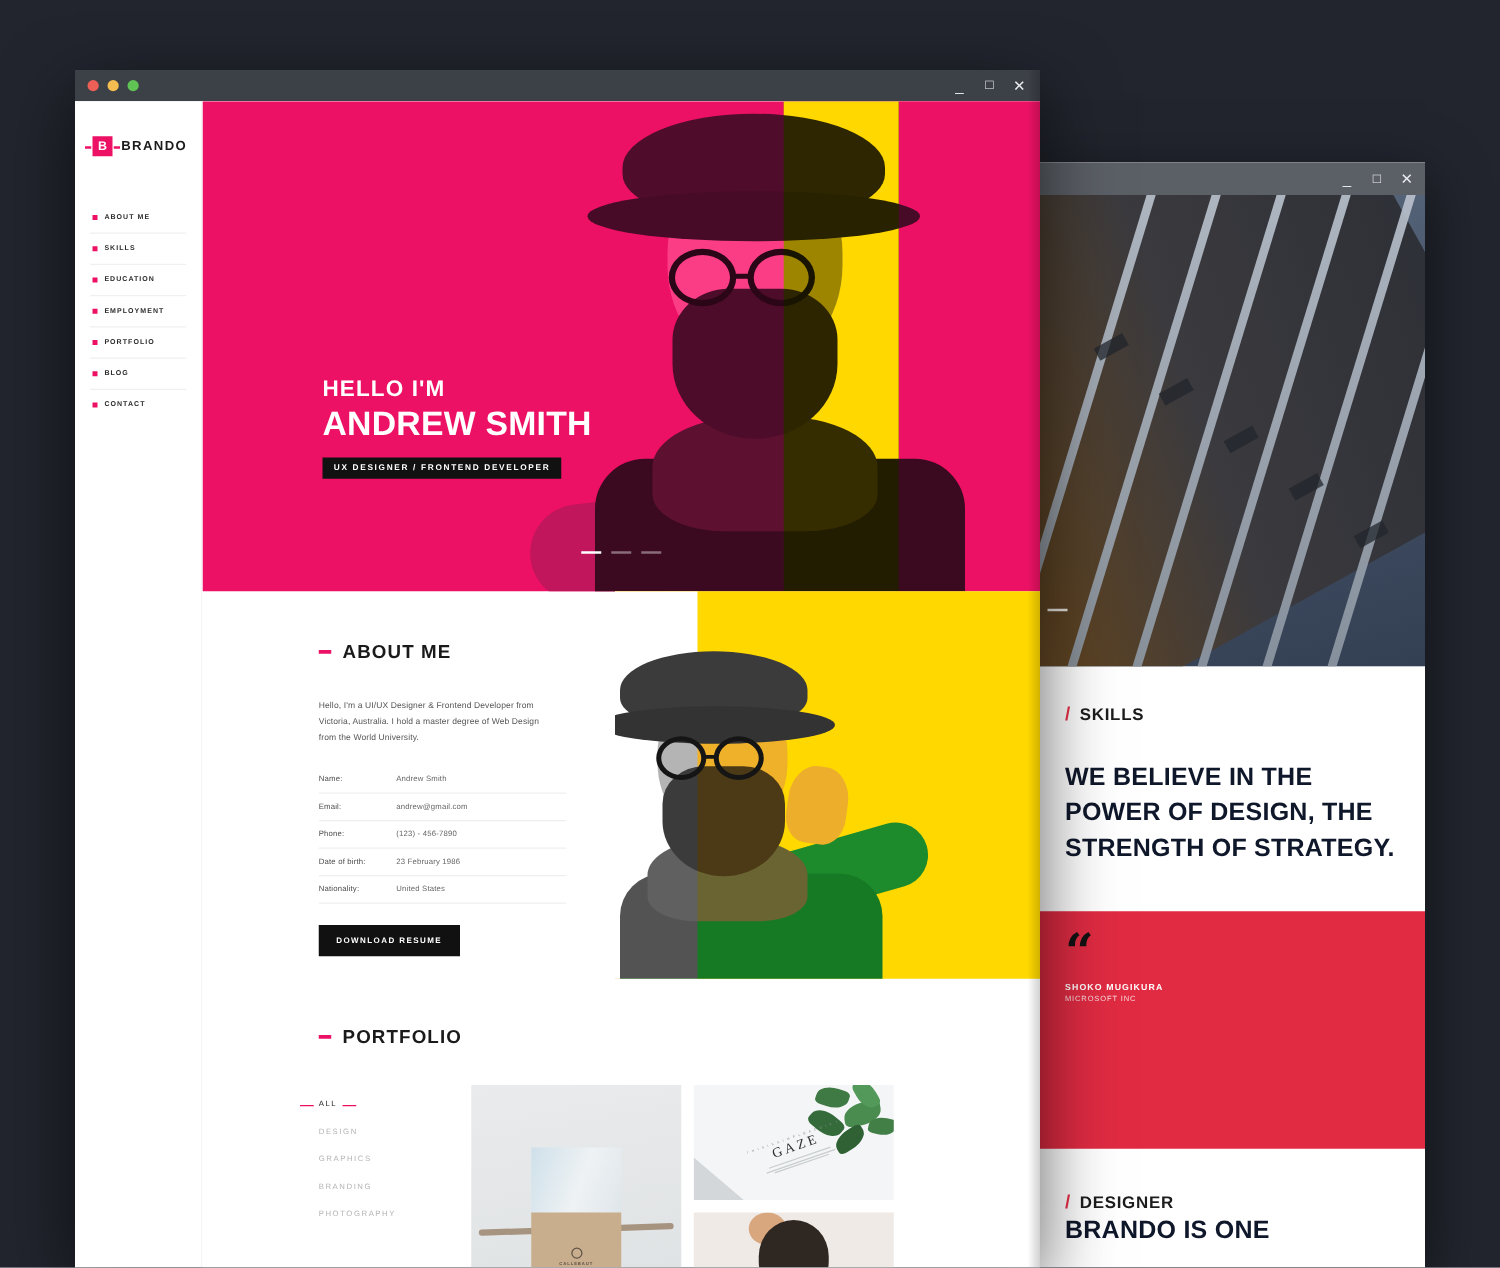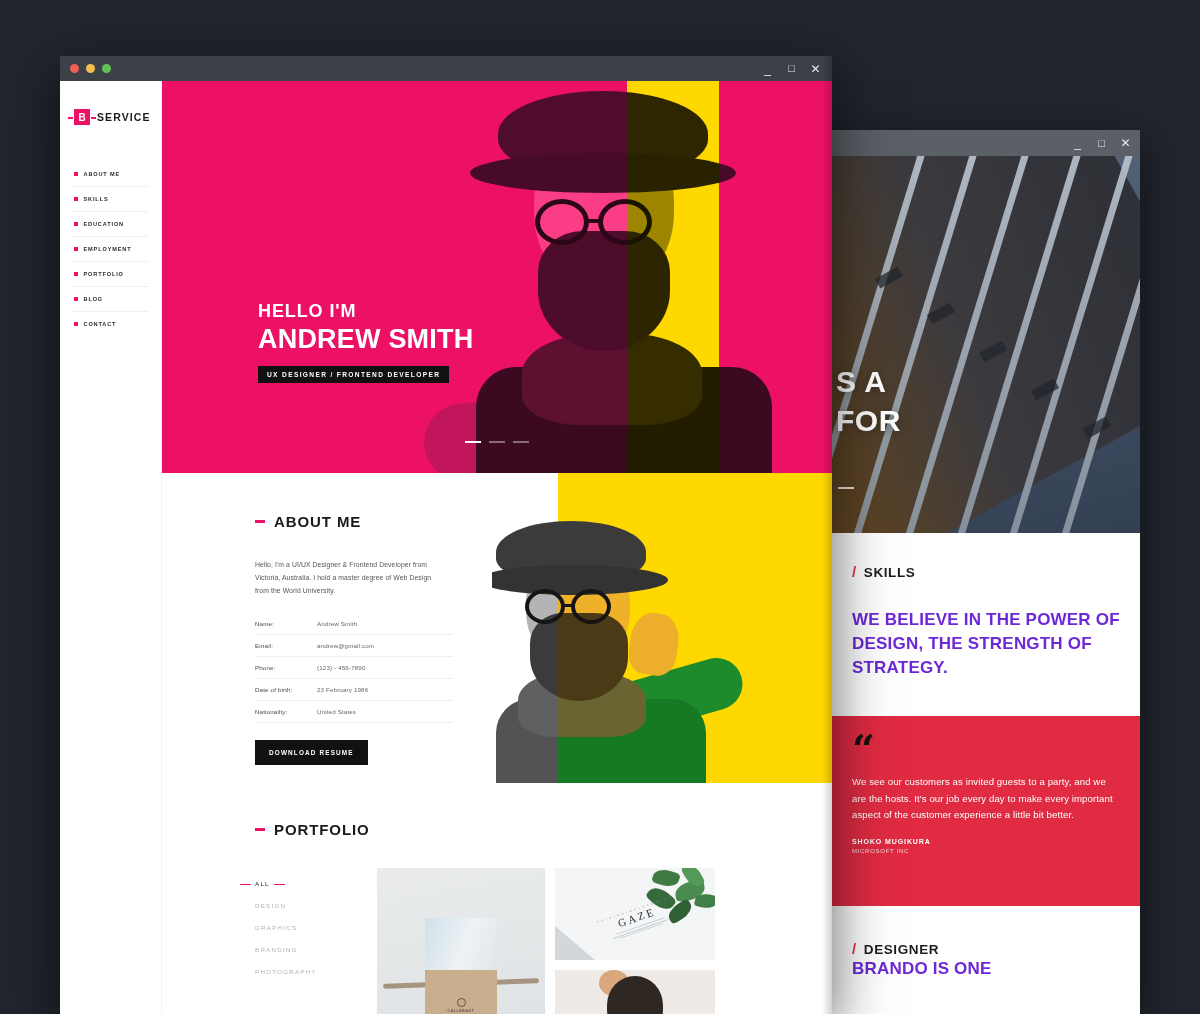--- a/index.html
+++ b/index.html
@@ -64,22 +64,22 @@
     width: 16px; height: 2px; background: rgba(255,255,255,.85);
   }
 
   #win2 .body2 { padding: 0; background: #fff; }
   .sect-label {
     font-size: 13.5px; font-weight: 700; letter-spacing: .6px; color: #1d1d1d;
     display: flex; align-items: baseline; gap: 7px;
   }
   .sect-label .slash { color: #e8334a; font-weight: 700; font-size: 15px; }
   .big-stat {
-    font-size: 17px; font-weight: 700; line-height: 1.42;
-    color: #6d28d9; letter-spacing: .2px;
+    font-size: 20px; font-weight: 700; line-height: 1.42;
+    color: #0f172a; letter-spacing: .2px;
   }
 
   
   #quote {
     background: #e02b42; color: #fff;
     padding: 22px 20px 20px 20px;
     height: 190px;
   }
   #quote .qmark {
     font-family: "DejaVu Serif", serif;
@@ -301,39 +301,34 @@
     <div class="arch-mull" style="left:74px;"></div>
     <div class="arch-mull" style="left:126px;"></div>
     <div class="arch-mull" style="left:178px;"></div>
     <div class="arch-mull" style="left:230px;"></div>
     <div class="arch-mull" style="left:282px;"></div>
     <div class="arch-win" style="left:44px;top:116px;"></div>
     <div class="arch-win" style="left:96px;top:152px;"></div>
     <div class="arch-win" style="left:148px;top:190px;"></div>
     <div class="arch-win" style="left:200px;top:228px;"></div>
     <div class="arch-win" style="left:252px;top:266px;"></div>
-    <div class="hero2-text">
-      <div>S A</div>
-      <div>FOR</div>
-    </div>
     <div class="hero2-dash"></div>
   </div>
 
   <div class="body2">
     <div style="padding:30px 20px 0 20px;">
       <div class="sect-label">
         <span class="slash">/</span>
         <span>SKILLS</span>
       </div>
       <div class="big-stat" style="margin-top:28px;">WE BELIEVE IN THE POWER OF DESIGN, THE STRENGTH OF STRATEGY.</div>
     </div>
 
     <div id="quote" style="margin-top:36px;">
       <div class="qmark">“</div>
-      <div class="qtext">We see our customers as invited guests to a party, and we are the hosts. It's our job every day to make every important aspect of the customer experience a little bit better.</div>
       <div class="qname">SHOKO MUGIKURA</div>
       <div class="qrole">MICROSOFT INC</div>
     </div>
 
     <div style="padding:34px 20px 0 20px;">
       <div class="sect-label">
         <span class="slash">/</span>
         <span>DESIGNER</span>
       </div>
       <div class="big-stat" style="">BRANDO IS ONE</div>
@@ -353,21 +348,21 @@
       <span class="wbtn sq">□</span>
       <span class="wbtn">✕</span>
     </div>
   </div>
 
   <div class="content">
 
     <div id="sidebar">
       <div class="logo">
         <span class="logo-mark">B</span>
-        <span class="logo-text">SERVICE</span>
+        <span class="logo-text">BRANDO</span>
       </div>
       <div class="nav">
         <div class="nav-item">
           <span class="nav-bullet"></span>
           <span class="nav-label">ABOUT ME</span>
         </div>
         <div class="nav-item">
           <span class="nav-bullet"></span>
           <span class="nav-label">SKILLS</span>
         </div>

